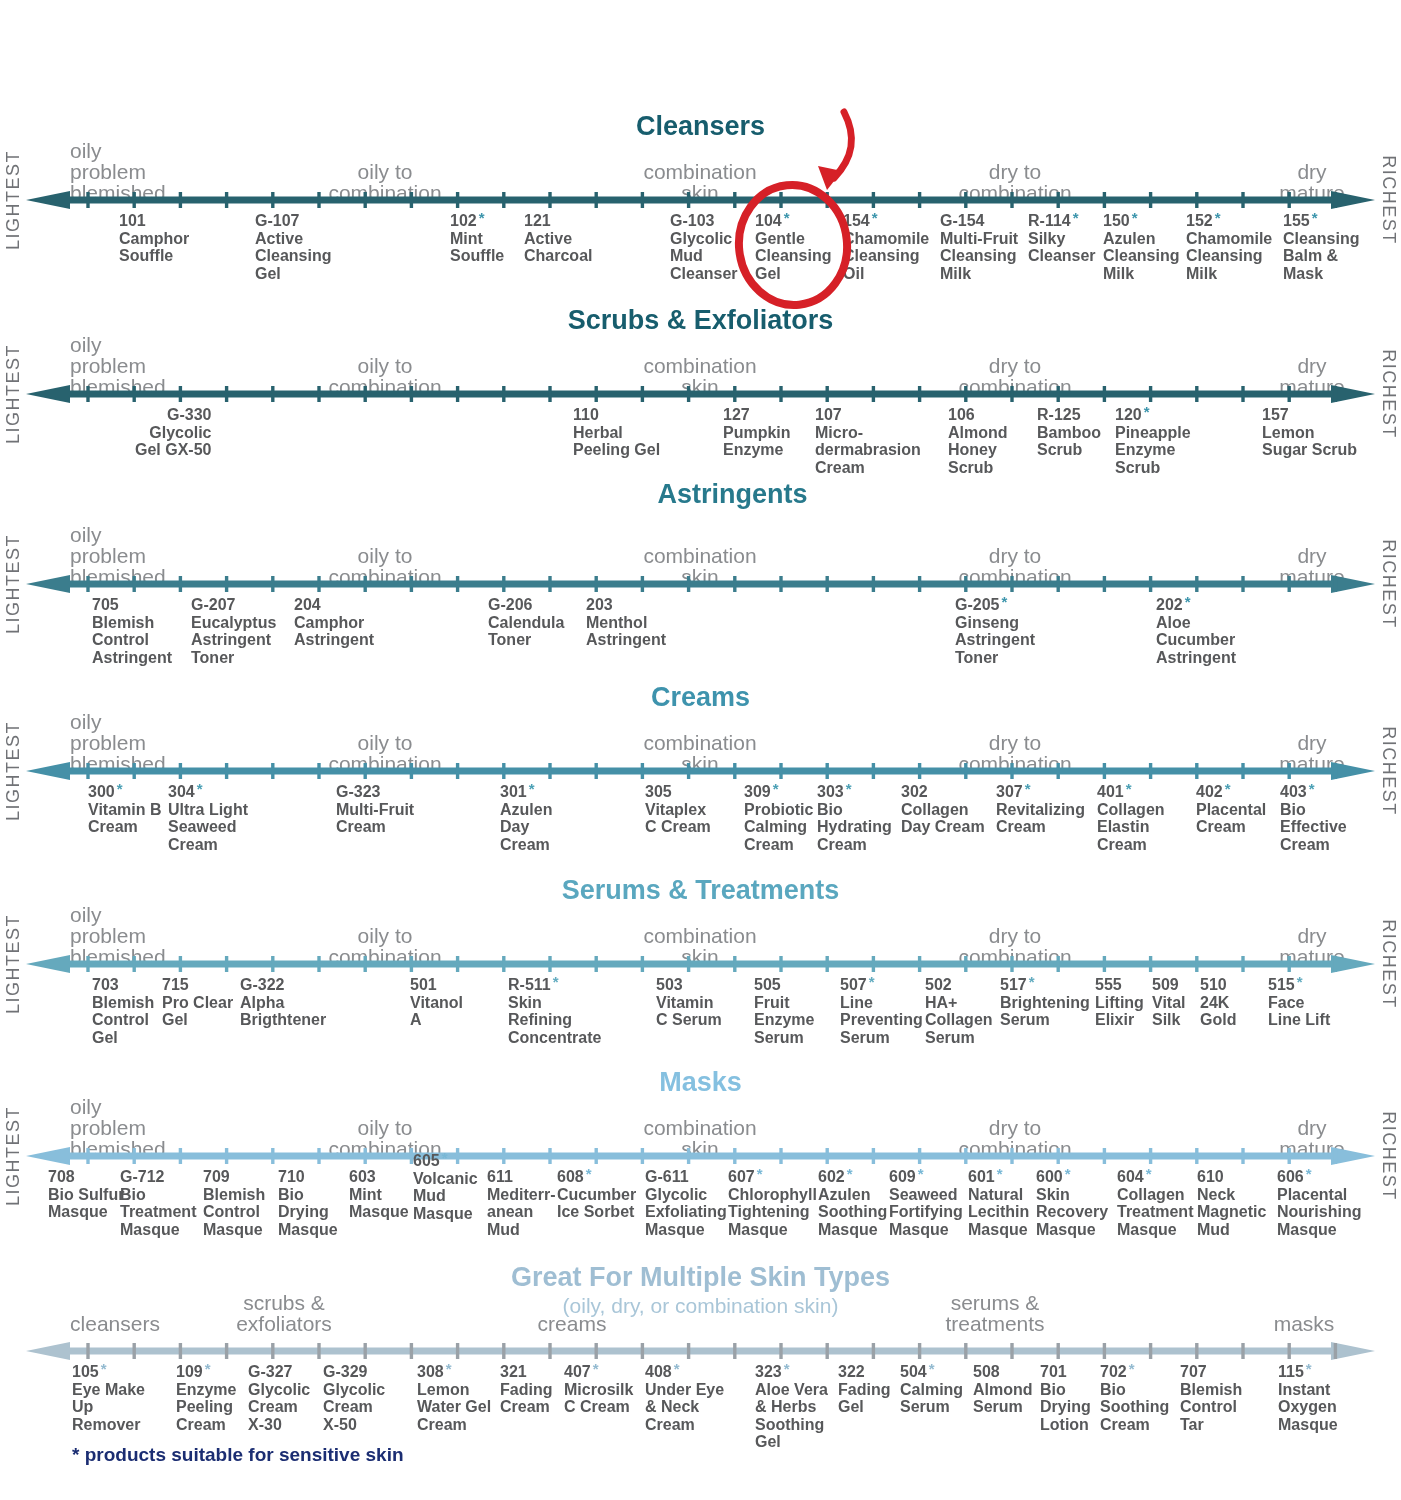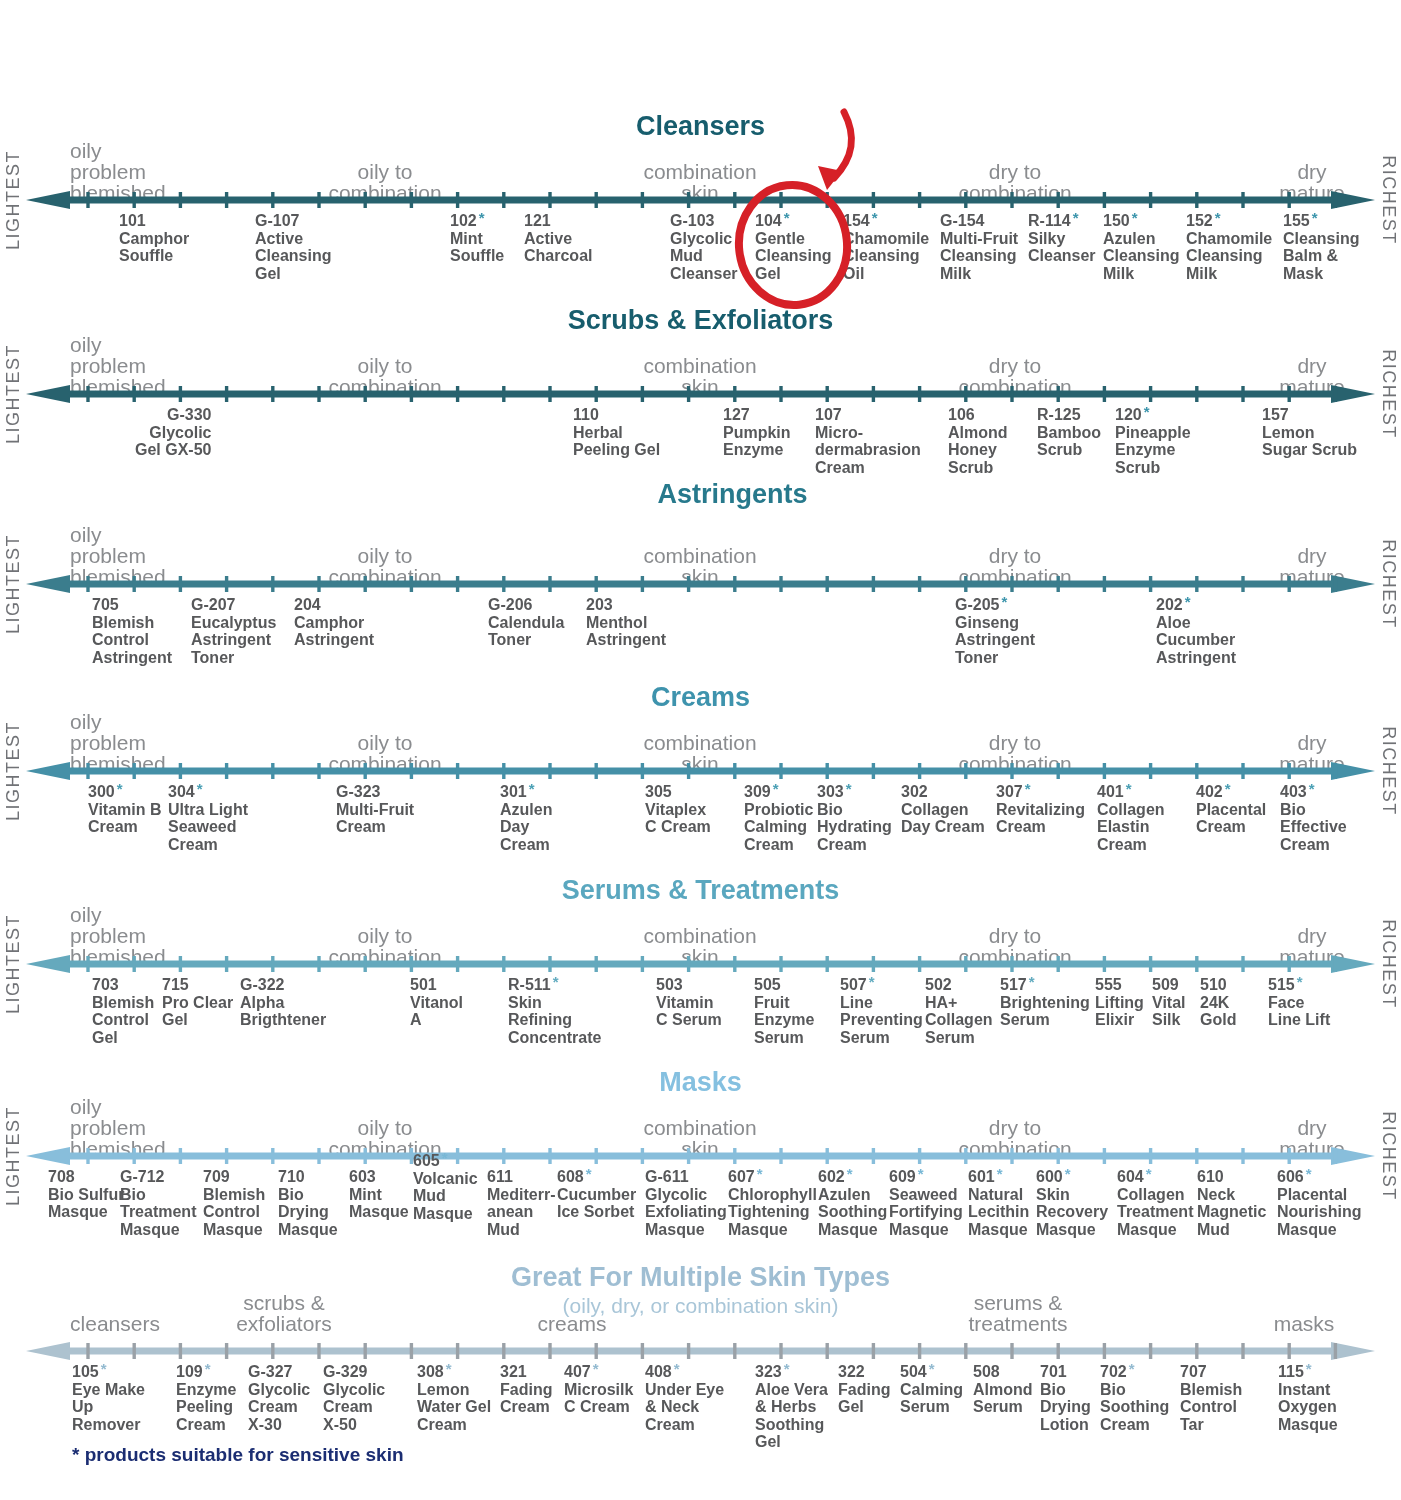--- a/index.html
+++ b/index.html
@@ -766,21 +766,21 @@
       <div class="skin center" style="left: 115px; top: 1313px;">
         <div>cleansers</div>
       </div>
       <div class="skin center" style="left: 284px; top: 1292px;">
         <div>scrubs &amp;</div>
         <div>exfoliators</div>
       </div>
       <div class="skin center" style="left: 572px; top: 1313px;">
         <div>creams</div>
       </div>
-      <div class="skin center" style="left: 995px; top: 1292px; margin-left: 23px;">
+      <div class="skin center" style="left: 995px; top: 1292px;">
         <div>serums &amp;</div>
         <div>treatments</div>
       </div>
       <div class="skin center" style="left: 1304px; top: 1313px;">
         <div>masks</div>
       </div>
       <svg class="axis" style="top:1339px" width="1401" height="24" viewBox="0 0 1401 24">
     <line x1="54" y1="12" x2="1348" y2="12" stroke="#adc2cf" stroke-width="7"></line>
     <polygon points="26,12 70,3 70,21" fill="#adc2cf"></polygon>
     <polygon points="1375,12 1331,3 1331,21" fill="#adc2cf"></polygon>

